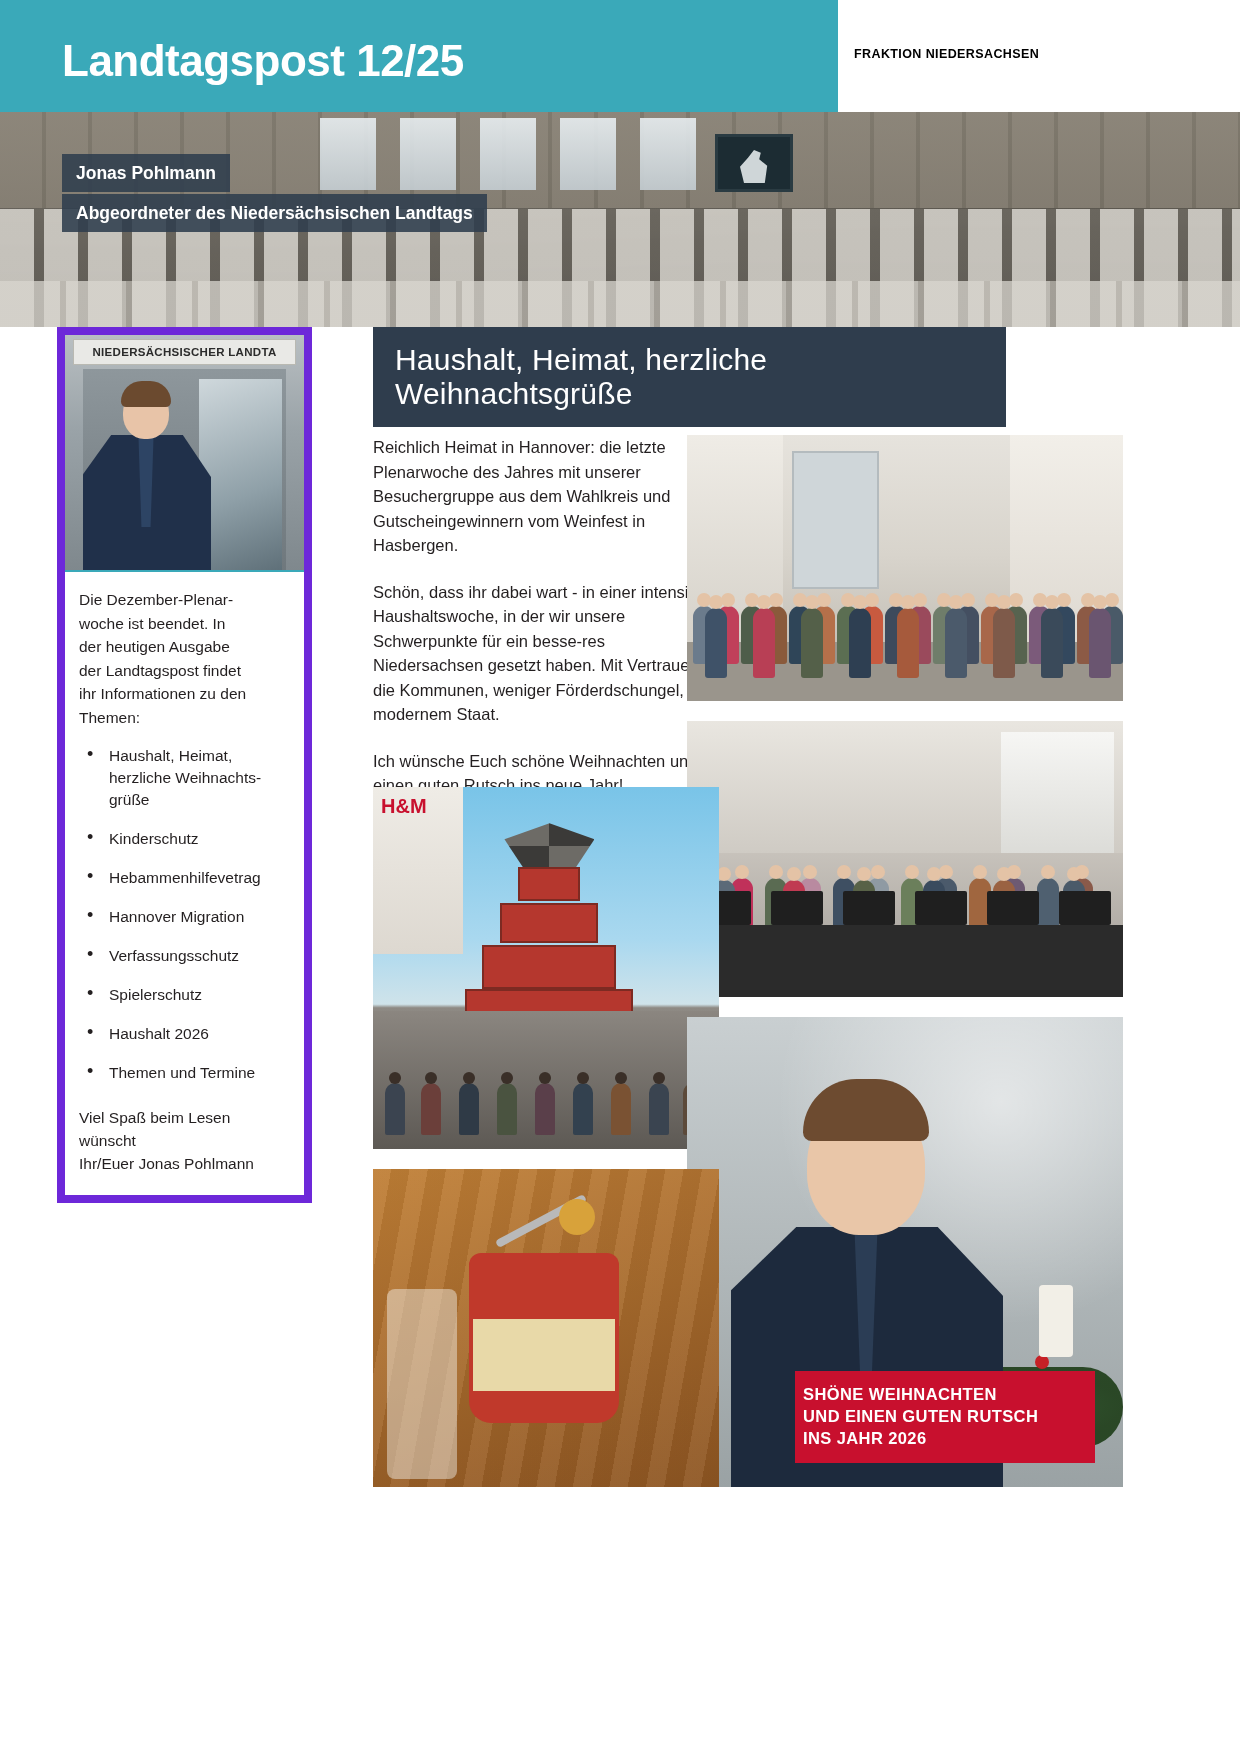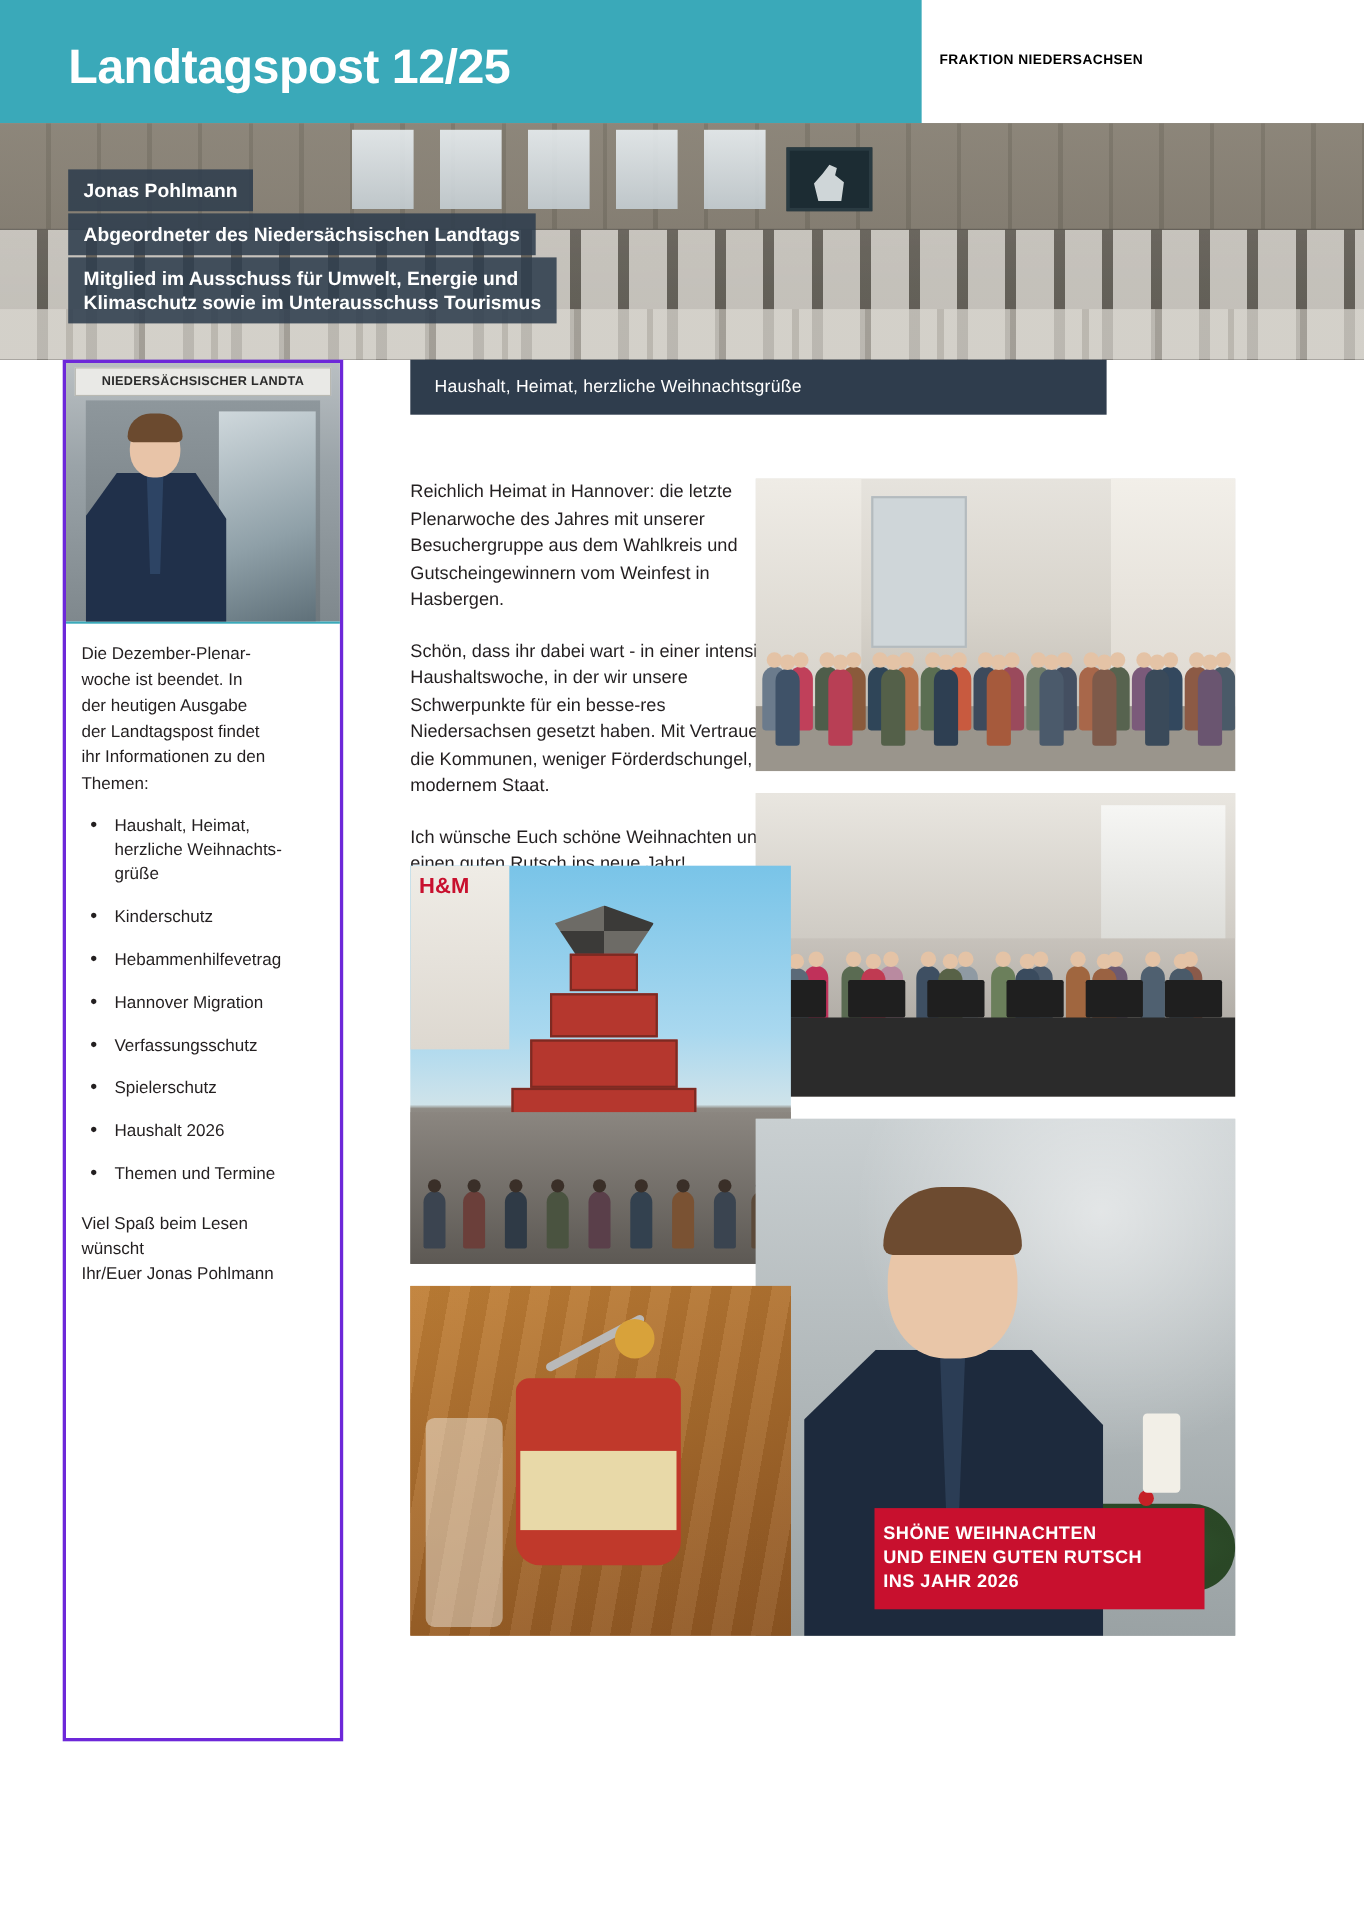--- a/index.html
+++ b/index.html
@@ -140,23 +140,23 @@
     position: relative;
     width: 1240px;
     padding: 0;
   }
 
   
   .leftcol {
     position: absolute;
     left: 57px; top: 0px;
     width: 255px;
-    border: 3px solid #6d28d9;
+    border: 8px solid #6d28d9;
     background: #ffffff;
-    height: 1256px;
+    height: 876px;
   }
   .left-photo {
     width: 100%;
     height: 237px;
     background: linear-gradient(180deg,#b9bfc2 0%, #9aa3a8 40%, #7f888d 100%);
     position: relative;
     overflow: hidden;
     border-bottom: 2px solid #3aa9b9;
   }
   .lp-sign {
@@ -218,21 +218,21 @@
 
   
   .rightcol {
     position: absolute;
     left: 373px; top: 0px;
     width: 810px;
   }
   .section-title {
     background: #2f3d4d;
     color: #ffffff;
-    font-size: 16px;
+    font-size: 30px;
     padding: 16px 22px;
     width: 633px;
     letter-spacing: 0.2px;
   }
   .text-col {
     position: absolute;
     left: 0; top: 108px;
     width: 346px;
     color: #231f20;
     font-size: 16.5px;
@@ -357,24 +357,20 @@
     <div class="hero-window" style="left:480px;"></div>
     <div class="hero-window" style="left:560px;"></div>
     <div class="hero-window" style="left:640px;"></div>
     <div class="hero-horse"></div>
     <div class="hero-seats"></div>
     <div class="hero-desks"></div>
   </div>
   <div class="hero-labels">
     <div class="hero-label l1">Jonas Pohlmann</div><br>
     <div class="hero-label l2">Abgeordneter des Niedersächsischen Landtags</div><br>
-    <div class="hero-label l3">
-      <span>Mitglied im Ausschuss für Umwelt, Energie und</span><br>
-      <span>Klimaschutz sowie im Unterausschuss Tourismus</span>
-    </div>
   </div>
 </div>
 
 <div class="main">
 
   <div class="leftcol">
     <div class="left-photo">
       <div class="lp-sign">NIEDERSÄCHSISCHER LANDTA</div>
       <div class="lp-doorframe"></div>
       <div class="lp-glass"></div>

